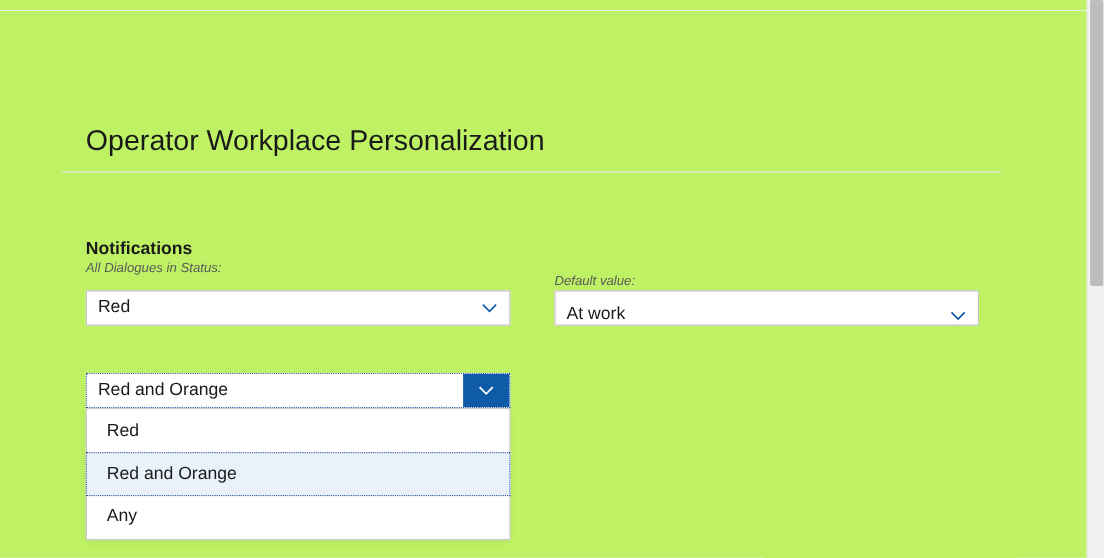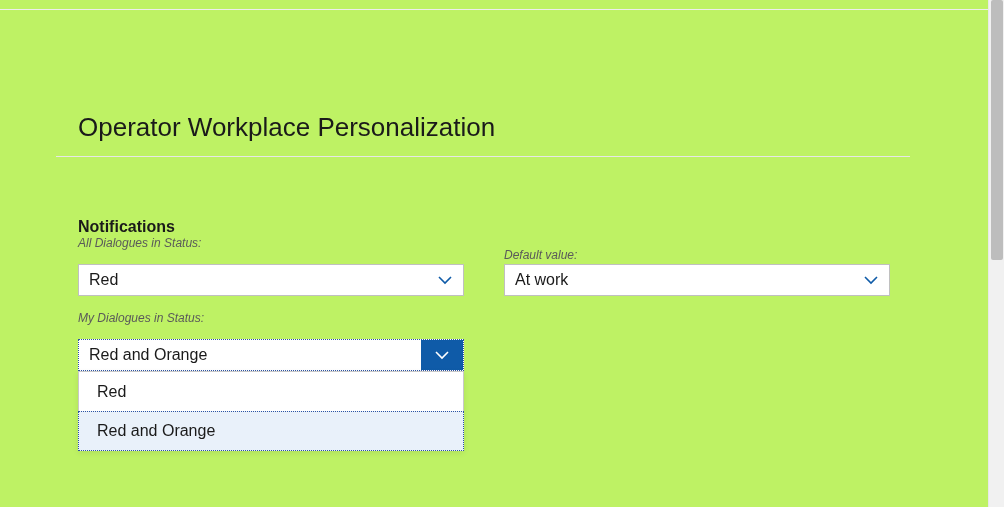--- a/index.html
+++ b/index.html
@@ -131,20 +131,21 @@
     }
     .select-all-dialogues {
       left: 78px;
       top: 264px;
       width: 386px;
     }
     .select-default-value {
       left: 504px;
       top: 264px;
       width: 386px;
+      align-items: flex-end;
     }
     .select-my-dialogues {
       left: 78px;
       top: 339px;
       width: 386px;
       border: 1px dotted #2c53a3;
       outline: none;
     }
     .select-my-dialogues .value-wrap {
       flex: 1;
@@ -201,21 +202,20 @@
   <div class="top-line"></div>
 
   <h1 class="page-title">Operator Workplace Personalization</h1>
 
   <div class="divider"></div>
 
   <div class="section-heading notifications-heading">Notifications</div>
 
   <div class="field-label all-dialogues-label">All Dialogues in Status:</div>
   <div class="field-label default-value-label">Default value:</div>
-  <div class="field-label my-dialogues-label">My Dialogues in Status:</div>
 
   <div class="select-box select-all-dialogues">
     <span class="value">Red</span>
     <span class="select-chevron">
       <svg viewBox="0 0 14 10">
           <path d="M1 2 L7 8 L13 2" fill="none" stroke="#0f5ba8" stroke-width="1.6"></path>
         </svg>
     </span>
   </div>
 
@@ -235,19 +235,20 @@
     <div class="chevron-button-open">
       <svg viewBox="0 0 14 10" width="14" height="10">
           <path d="M1 2 L7 8 L13 2" fill="none" stroke="#fff" stroke-width="1.6"></path>
         </svg>
     </div>
   </div>
 
   <div class="dropdown">
     <div class="dropdown-option">Red</div>
     <div class="dropdown-option selected">Red and Orange</div>
+    <div class="dropdown-option">Any</div>
   </div>
 
 </div>
 
 <div class="scrollbar-track">
   <div class="scrollbar-thumb"></div>
 </div>
 
 </body></html>

